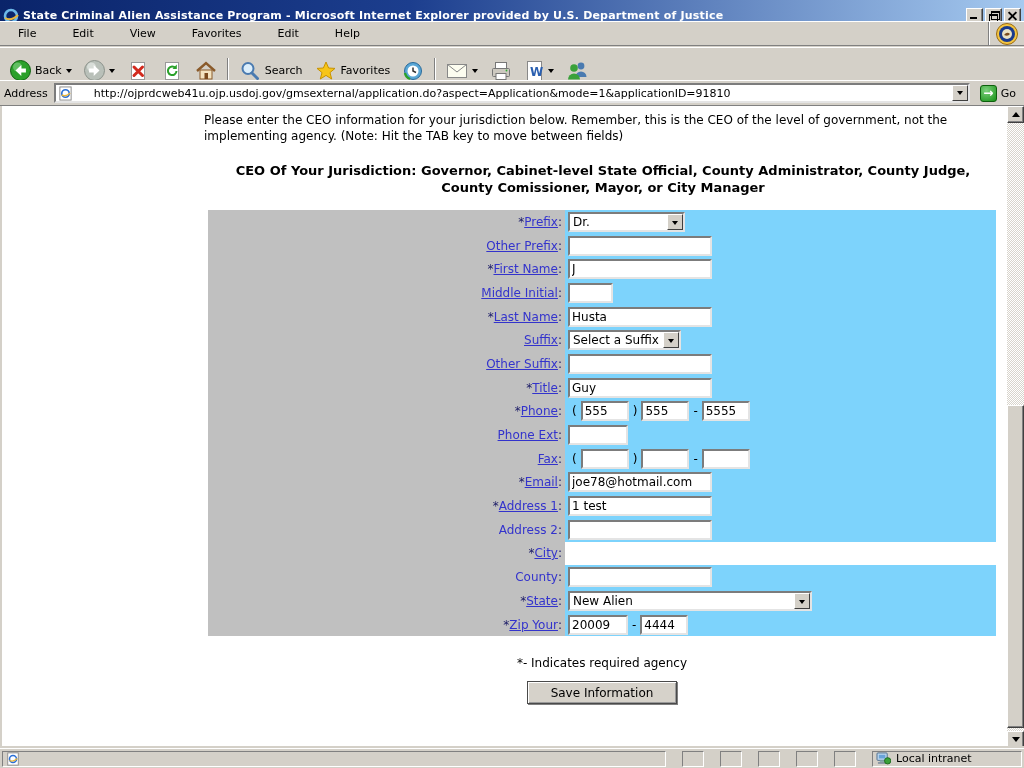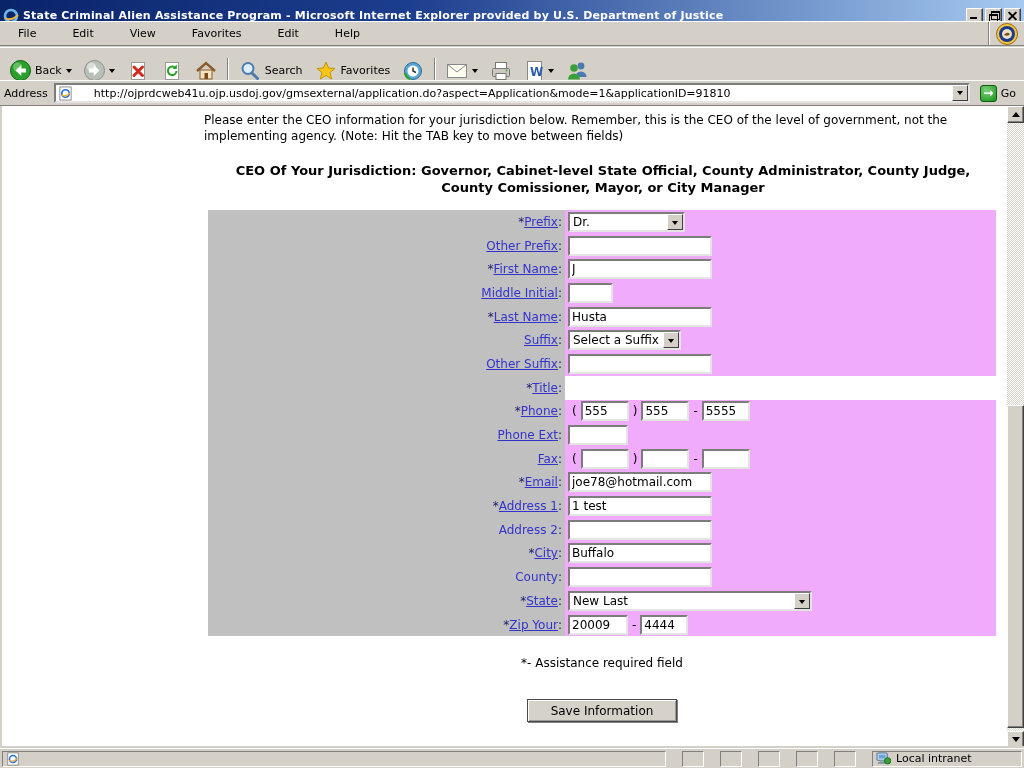--- a/index.html
+++ b/index.html
@@ -50,36 +50,36 @@
   
   .content { position:absolute; left:0; top:106px; width:1007px; height:642px; background:#fff;
     border-left:2px solid #D4D0C8; overflow:hidden; font-size:12px; }
   .intro { position:absolute; left:202px; top:6px; width:806px; line-height:16px; color:#000; }
   .heading { position:absolute; left:206px; top:56px; width:790px; text-align:center; font-weight:bold;
     font-size:13px; line-height:17px; color:#000; }
   .formtable { position:absolute; left:206px; top:104px; width:788px; }
   .frow { display:flex; height:23.7px; align-items:center; }
   .lcell { width:357px; height:100%; background:#C0C0C0; display:flex; align-items:center;
     justify-content:flex-end; padding-right:3px; white-space:nowrap; }
-  .vcell { flex:1; height:100%; background:#f0abfc; display:flex; align-items:center; padding-left:3px; gap:0; }
+  .vcell { flex:1; height:100%; background:#7dd3fc; display:flex; align-items:center; padding-left:3px; gap:0; }
   .flabel { color:#3333CC; }
   .flink { text-decoration:underline; cursor:pointer; }
   .star { color:#1a1a66; }
   .colon { color:#1a1a66; }
   .ti { height:20px; border:2px solid; border-color:#7c7c7c #e4e4e4 #e4e4e4 #7c7c7c; background:#fff;
     font:12px "DejaVu Sans",sans-serif; padding:0 2px; outline:0; }
   .w144 { width:144px; } .w60 { width:60px; } .w48 { width:48px; } .w45 { width:45px; }
   .sel { display:flex; align-items:stretch; border:2px solid; border-color:#7c7c7c #e4e4e4 #e4e4e4 #7c7c7c;
     background:#fff; height:20px; cursor:pointer; }
   .selval { flex:1; font-size:12px; padding:1px 3px; white-space:nowrap; overflow:hidden; }
   .selbtn { width:16px; background:#D4D0C8; border:1px solid; border-color:#fff #404040 #404040 #fff;
     display:flex; align-items:flex-start; justify-content:center; }
   .sep-ch { margin:0 4px; color:#000; }
   .reqnote { position:absolute; left:206px; top:550px; width:788px; text-align:center; }
-  .savewrap { position:absolute; left:206px; top:593px; width:788px; text-align:center; }
+  .savewrap { position:absolute; left:206px; top:575px; width:788px; text-align:center; }
   .savebtn { width:150px; height:23px; background:#D6D2CA; border:1px solid #4a4a4a;
     box-shadow:inset 1px 1px 0 #fff, inset -1px -1px 0 #9a9a9a, 1px 1px 0 #808080;
     font:12px "DejaVu Sans",sans-serif; cursor:pointer; }
 
   
   .vscroll { position:absolute; right:0; top:106px; width:17px; height:642px;
     background:repeating-conic-gradient(#ffffff 0% 25%, #d8d4cc 0% 50%); background-size:2px 2px; }
   .sbtn { position:absolute; left:0; width:17px; height:17px; background:#D4D0C8; border:1px solid;
     border-color:#fff #404040 #404040 #fff; box-shadow:inset -1px -1px 0 #808080;
     display:flex; align-items:center; justify-content:center; cursor:pointer; }
@@ -342,20 +342,23 @@
           <input class="ti w144" value="" style="">
         </div>
     </div>
 
     <div class="frow">
       <div class="lcell">
           <span class="star">*</span>
           <span class="flabel flink">Title</span>
           <span class="colon">:</span>
         </div>
+      <div class="vcell">
+          <input class="ti w144" value="Guy" style="">
+        </div>
     </div>
 
     <div class="frow">
       <div class="lcell">
           <span class="star">*</span>
           <span class="flabel flink">Phone</span>
           <span class="colon">:</span>
         </div>
       <div class="vcell">
         <span class="sep-ch">(</span>
@@ -423,44 +426,41 @@
           <input class="ti w144" value="" style="">
         </div>
     </div>
 
     <div class="frow">
       <div class="lcell">
           <span class="star">*</span>
           <span class="flabel flink">City</span>
           <span class="colon">:</span>
         </div>
-      <div class="vcell">
-          <input class="ti w144" value="Buffalo" style="">
-        </div>
     </div>
 
     <div class="frow">
       <div class="lcell">
           <span class="flabel">County</span>
           <span class="colon">:</span>
         </div>
       <div class="vcell">
           <input class="ti w144" value="" style="">
         </div>
     </div>
 
     <div class="frow">
       <div class="lcell">
           <span class="star">*</span>
           <span class="flabel flink">State</span>
           <span class="colon">:</span>
         </div>
       <div class="vcell">
           <span class="sel" style="width:244px">
-            <span class="selval">New Last</span>
+            <span class="selval">New Alien</span>
             <span class="selbtn">
               <span class="ddt" style="margin-top:6px"></span>
             </span>
           </span>
         </div>
     </div>
 
     <div class="frow">
       <div class="lcell">
           <span class="star">*</span>
@@ -469,21 +469,21 @@
         </div>
       <div class="vcell">
         <input class="ti w60" value="20009" style="">
         <span class="sep-ch">-</span>
         <input class="ti w48" value="4444" style="">
       </div>
     </div>
 
   </div>
 
-  <div class="reqnote">*- Assistance required field</div>
+  <div class="reqnote">*- Indicates required agency</div>
   <div class="savewrap">
     <button class="savebtn">Save Information</button>
   </div>
 </div>
 
 <div class="vscroll">
   <span class="sbtn" style="top:0">
       <span class="tri-up"></span>
     </span>
   <span class="sthumb"></span>

